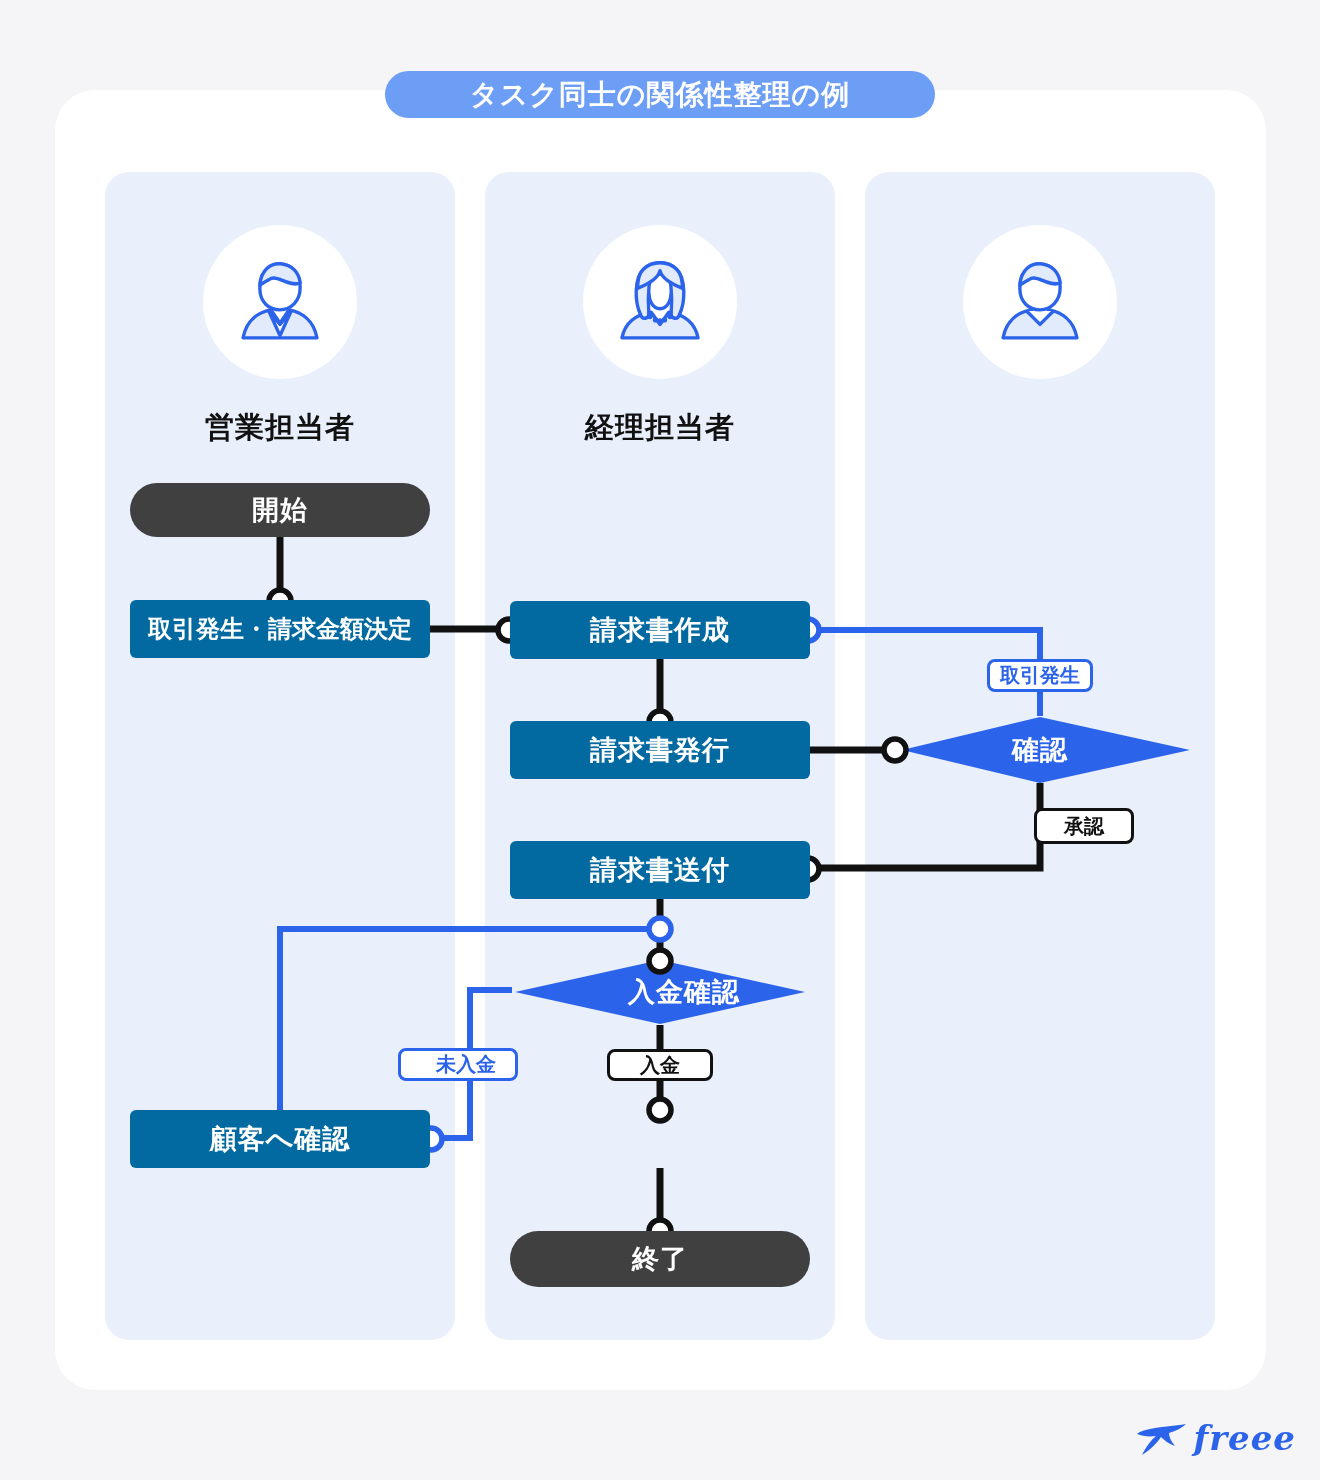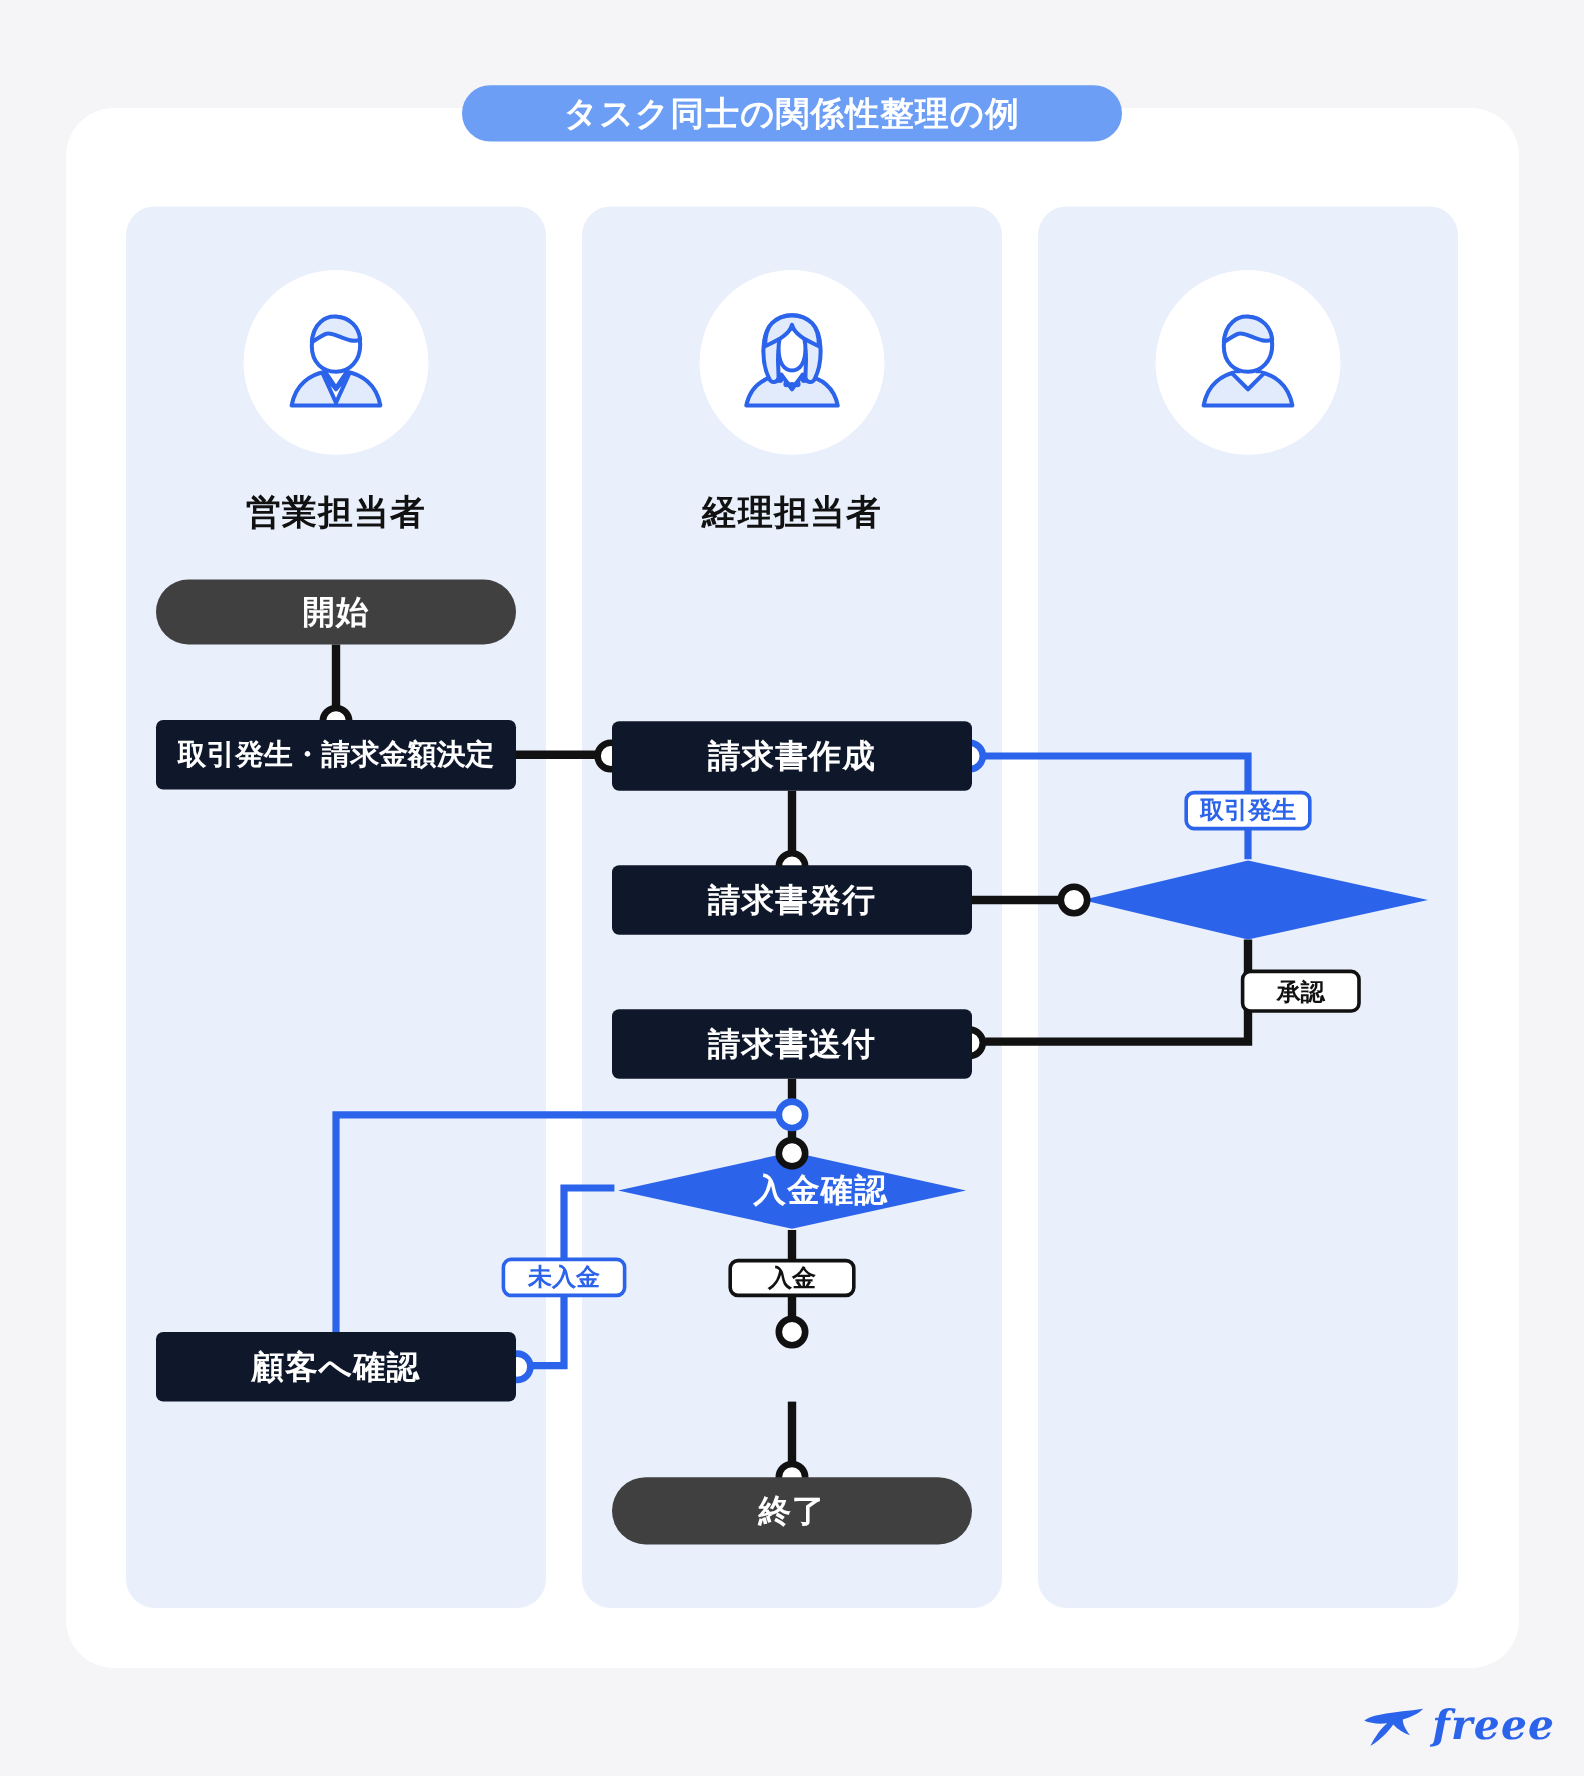--- a/index.html
+++ b/index.html
@@ -32,21 +32,21 @@
   .avatar svg{width:112px;height:112px;}
   .lane-label{
     position:absolute;top:408px;width:350px;text-align:center;
     color:#111111;font-size:29px;font-weight:bold;letter-spacing:1px;
   }
   .flow-svg{position:absolute;left:0;top:0;width:1320px;height:1480px;}
   .node{
     position:absolute;display:flex;align-items:center;justify-content:center;
     color:#ffffff;font-weight:bold;font-size:27px;letter-spacing:1px;
   }
-  .task{background:#0f172a;border-radius:6px;}
+  .task{background:#0369a1;border-radius:6px;}
   .terminal{background:#404040;border-radius:28px;}
   .task.long{font-size:24px;letter-spacing:0px;}
   .diamond-label{
     position:absolute;display:flex;align-items:center;justify-content:center;
     color:#ffffff;font-weight:bold;font-size:27px;letter-spacing:1px;
     background:transparent;
   }
   .edge-label{
     position:absolute;display:flex;align-items:center;justify-content:center;
     background:#ffffff;border-radius:8px;font-weight:bold;font-size:20px;
@@ -150,30 +150,31 @@
   </svg>
 
   <div class="node terminal" style="left:130px;top:483px;width:300px;height:54px;">開始</div>
 
   <div class="node task long" style="left:130px;top:600px;width:300px;height:58px;">取引発生・請求金額決定</div>
 
   <div class="node task" style="left:510px;top:601px;width:300px;height:58px;">請求書作成</div>
 
   <div class="node task" style="left:510px;top:721px;width:300px;height:58px;">請求書発行</div>
 
+  <div class="diamond-label" style="left:940px;top:717px;width:200px;height:66px;">確認</div>
 
   <div class="edge-label edge-blue" style="left:987px;top:659px;width:100px;height:27px;">取引発生</div>
 
   <div class="edge-label edge-black" style="left:990px;top:808px;width:94px;height:30px;margin-left:44px;">承認</div>
 
   <div class="node task" style="left:510px;top:841px;width:300px;height:58px;">請求書送付</div>
 
   <div class="diamond-label" style="left:584px;top:960px;width:200px;height:64px;">入金確認</div>
 
-  <div class="edge-label edge-blue" style="left:418px;top:1048px;width:98px;height:27px;">未入金</div>
+  <div class="edge-label edge-blue" style="left:398px;top:1048px;width:98px;height:27px;padding-left:16px;">未入金</div>
 
   <div class="edge-label edge-black" style="left:607px;top:1049px;width:100px;height:26px;">入金</div>
 
   <div class="node task" style="left:130px;top:1110px;width:300px;height:58px;">顧客へ確認</div>
 
 
   <div class="node terminal" style="left:510px;top:1231px;width:300px;height:56px;">終了</div>
 
   <div class="logo">
     <svg width="52" height="44" viewBox="0 0 52 44">

